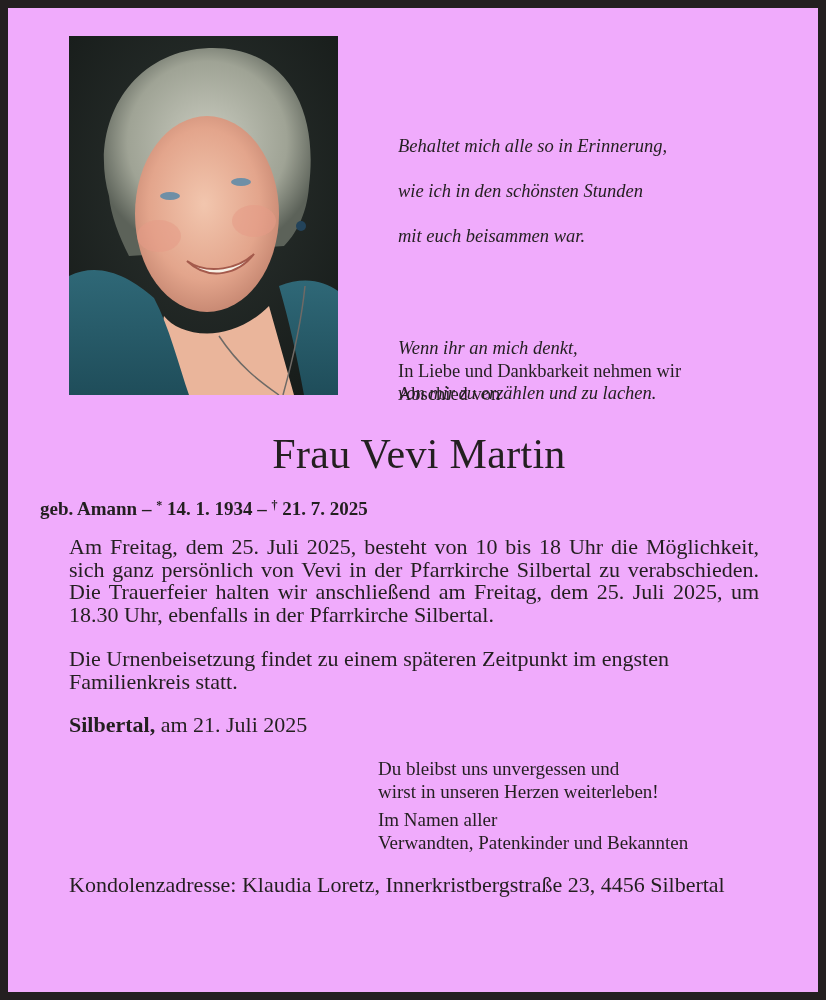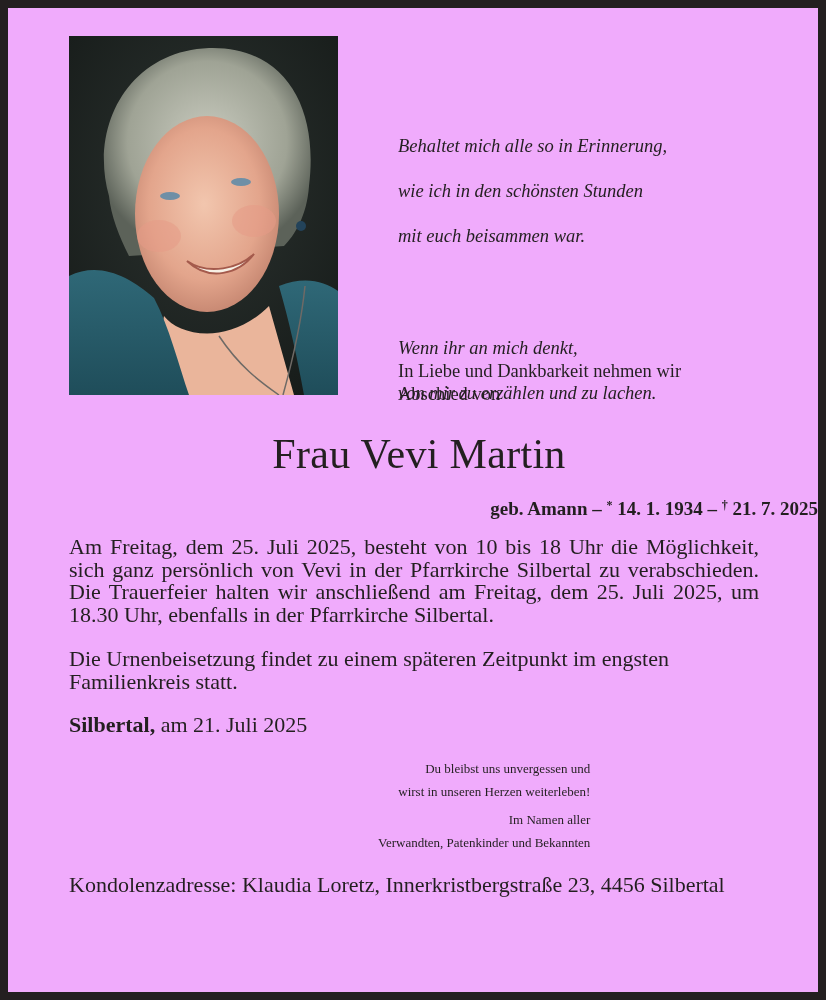--- a/index.html
+++ b/index.html
@@ -46,43 +46,43 @@
     position: absolute;
     left: 12px; right: 0; top: 416px;
     text-align: center;
     font-size: 42px;
     line-height: 60px;
     letter-spacing: 0.3px;
   }
   .dates {
     position: absolute;
     left: 0; right: 0; top: 485px;
-    text-align: right;
+    text-align: left;
     font-weight: bold;
     font-size: 19px;
     line-height: 24px;
+    padding-left: 32px;
   }
   .dates sup { font-size: 12px; vertical-align: 6px; }
   .body-text {
     position: absolute;
     left: 61px; width: 690px;
     font-size: 22px;
     line-height: 22.5px;
     text-align: justify;
   }
   .p1 { top: 528px; }
   .p2 { top: 640px; text-align: left; }
   .place { top: 706px; text-align: left; }
   .place b { font-weight: bold; }
   .closing {
     position: absolute;
     left: 370px; top: 750px;
-    font-size: 13px;
+    font-size: 19px;
     line-height: 22.5px;
-    text-align: right;
   }
   .closing .gap { height: 6px; }
   .condolence { top: 866px; text-align: left; }
   .donation { top: 911px; }
 </style>
 </head>
 <body>
 
 <div class="page">
 

